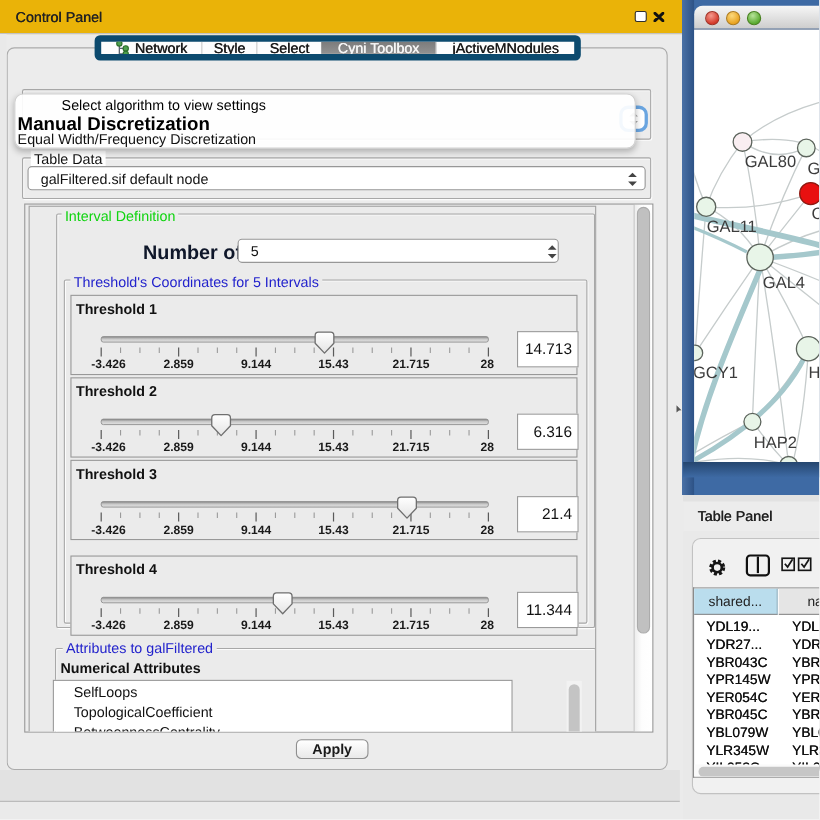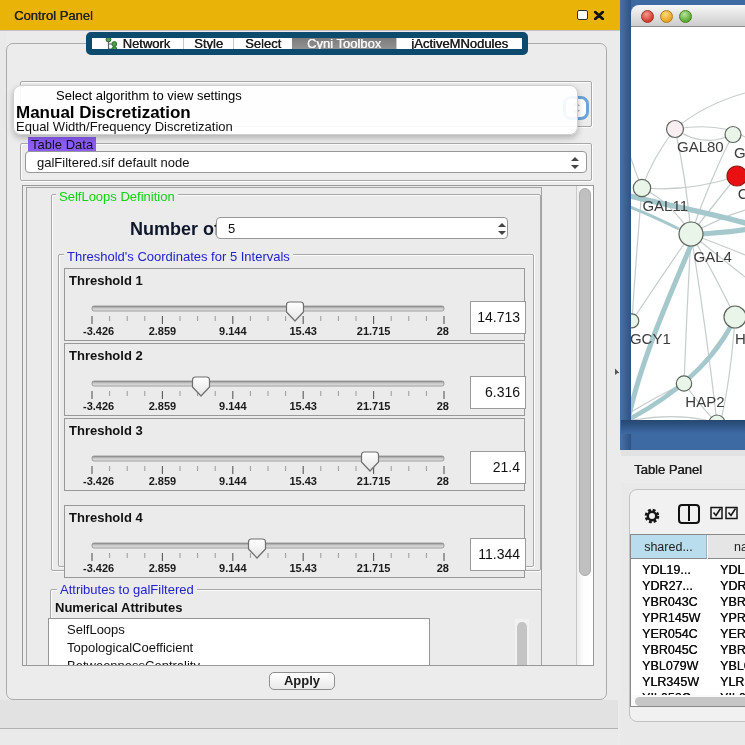--- a/index.html
+++ b/index.html
@@ -79,34 +79,34 @@
     </svg>
 
   <div class="abs group" style="left:20px; top:81px; width:572px; height:46px;"></div>
   <div class="abs" style="left:563px; top:96px; width:26px; height:24px; border:3px solid #6aa5e0; border-radius:8px; background:#fff;"></div>
   <div class="arrows" style="left:572px; top:102px;">
       <div class="up" style="border-bottom-color:#a8a8a8;"></div>
       <div class="dn" style="border-top-color:#a8a8a8;"></div>
     </div>
 
   <div class="abs group" style="left:20px; top:143px; width:572px; height:38px;"></div>
-  <div class="abs" style="left:28px; top:137px; font-size:13px; color:#111; background:#8b5cf6; padding:0 3px;">Table Data</div>
+  <div class="abs" style="left:28px; top:137px; font-size:13px; color:#111; background:#ffffff; padding:0 3px;">Table Data</div>
   <div class="combo" style="left:25px; top:151px; width:562px; height:22px;padding-left:44px;">
       <span class="txt">galFiltered.sif default node</span>
     <div class="arrows" style="left:545px; top:5px;">
         <div class="up"></div>
         <div class="dn"></div>
       </div>
   </div>
 
   <div class="abs" id="scrollpane">
     <div id="contentpanel">
 
       <div class="group abs" style="left:24px; top:6px; width:490px; height:377px;"></div>
-      <div class="gtitle" style="left:29px; top:1px; color:#10d410; background:#ebebeb;">SelfLoops Definition</div>
+      <div class="gtitle" style="left:29px; top:1px; color:#10d410; background:#ebebeb;">Interval Definition</div>
       <div class="abs" style="left:59px; top:31px; font-size:18px; font-weight:bold; color:#0f172a;margin-left:44px;">Number of Intervals</div>
       <div class="combo" style="left:189px; top:29px; width:292px; height:22px;">
           <span class="txt">5</span>
         <div class="arrows" style="left:281px; top:5px;">
             <div class="up"></div>
             <div class="dn"></div>
           </div>
       </div>
 
       <div class="group abs" style="left:31px; top:66px; width:476px; height:313px;"></div>
@@ -293,21 +293,21 @@
             <text x="238.20000000000002" y="66" font-size="11" font-weight="bold" fill="#1a1a1a" text-anchor="middle" font-family="Liberation Sans,sans-serif">15.43</text>
             <text x="308.6" y="66" font-size="11" font-weight="bold" fill="#1a1a1a" text-anchor="middle" font-family="Liberation Sans,sans-serif">21.715</text>
             <text x="384" y="66" font-size="11" font-weight="bold" fill="#1a1a1a" text-anchor="end" font-family="Liberation Sans,sans-serif">28</text>
             <path d="M 183.5 36 Q 183.5 33 186.5 33 L 197.5 33 Q 200.5 33 200.5 36 L 200.5 43 L 192 52 L 183.5 43 Z" fill="url(#tb)" stroke="#6f6f6f" stroke-width="1.2" stroke-linejoin="round"></path>
           </svg>
         </div>
 
       <div class="group abs" style="left:23px; top:401px; width:492px; height:120px;"></div>
       <div class="gtitle" style="left:30px; top:394px; color:#2222cc; background:#ebebeb;">Attributes to galFiltered</div>
       <div class="abs" style="left:28px; top:412px; font-size:13px; font-weight:bold; color:#111;">Numerical Attributes</div>
-      <div class="abs" style="left:21px; top:430px; width:382px; height:60px; background:#fff; border:1px solid #969696;">
+      <div class="abs" style="left:21px; top:430px; width:418px; height:60px; background:#fff; border:1px solid #969696;">
         <div class="abs" style="left:18px; top:3px; font-size:13px; color:#111;">SelfLoops</div>
         <div class="abs" style="left:18px; top:21px; font-size:13px; color:#111;">TopologicalCoefficient</div>
         <div class="abs" style="left:18px; top:39px; font-size:13px; color:#111;">BetweennessCentrality</div>
         <div class="abs" style="left:466px; top:0px; width:14px; height:60px; background:#f2f2f2;"></div>
         <div class="abs" style="left:468px; top:3px; width:10px; height:56px; background:#c4c4c4; border-radius:5px;"></div>
       </div>
     </div>
     <div id="vscroll">
         <div class="thumb"></div>
       </div>

